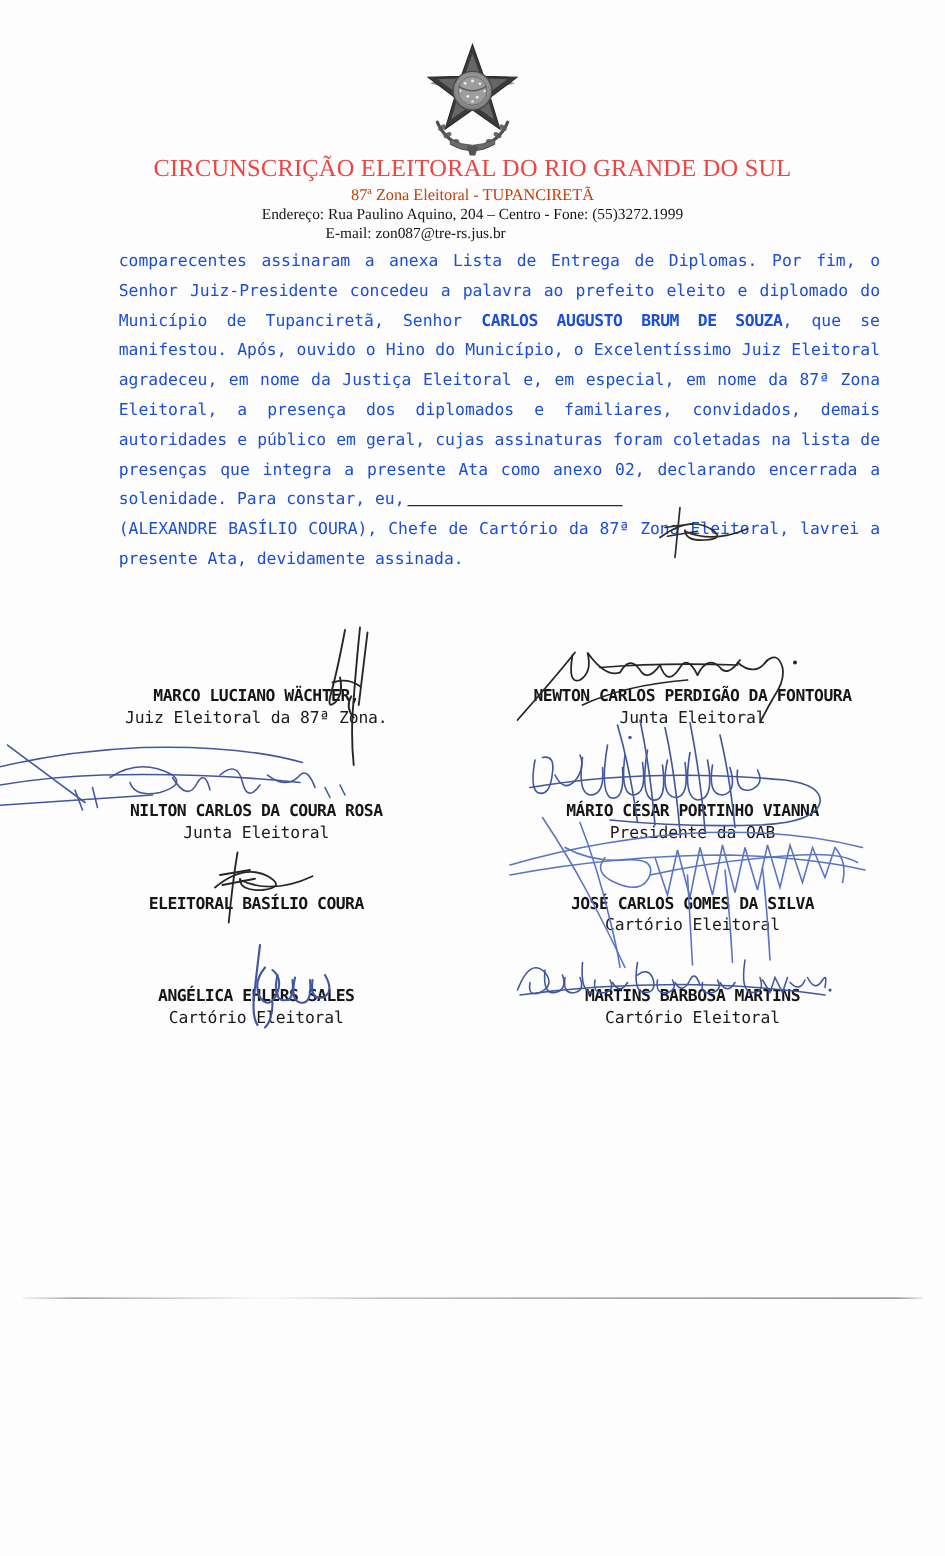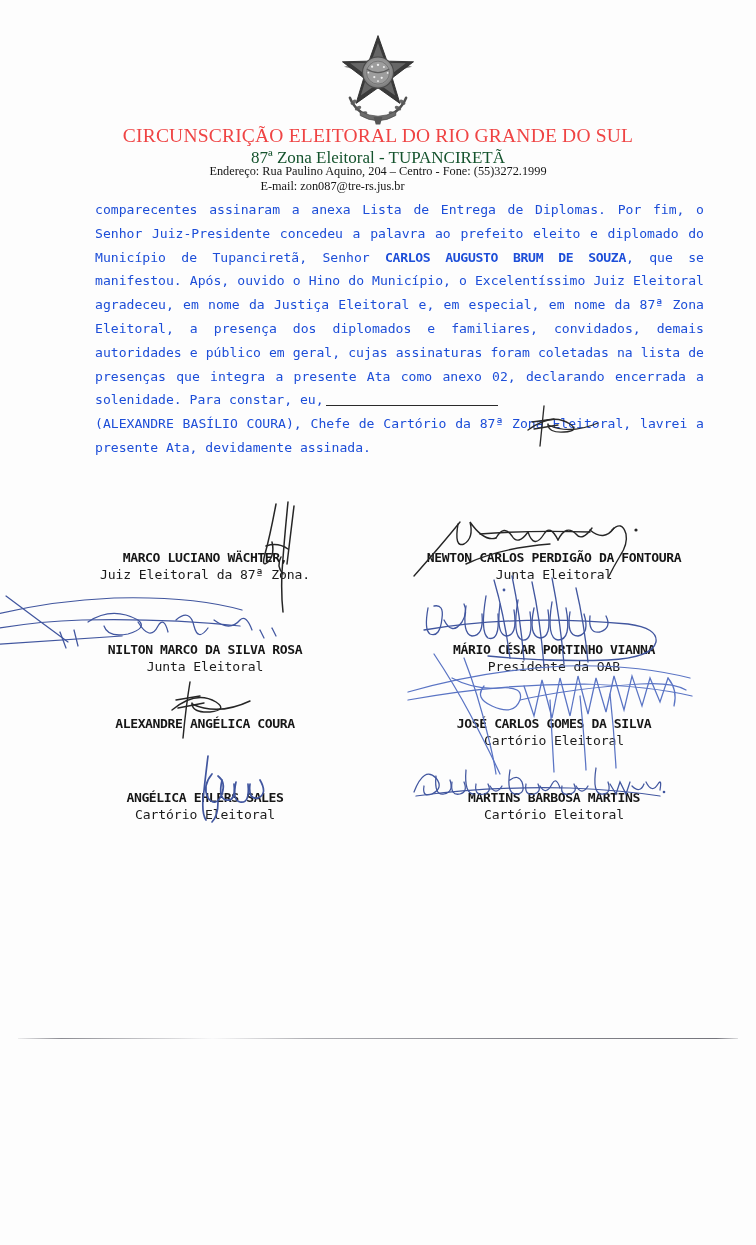--- a/index.html
+++ b/index.html
@@ -53,22 +53,22 @@
     font-size: 19.5px;
     letter-spacing: 0.2px;
     color: #ef4444;
     white-space: nowrap;
   }
   .zona-line {
     position: absolute;
     top: 148px;
     left: 0;
     width: 756px;
-    font-size: 17px;
-    color: #14532d;
+    font-size: 13px;
+    color: #c2410c;
   }
   .addr-line {
     position: absolute;
     top: 164px;
     left: 0;
     width: 756px;
     font-size: 12.3px;
     color: #151515;
   }
   .email-line {
@@ -260,26 +260,26 @@
   <div class="sig-area">
 
     <div class="sig-col left">
 
       <div class="sig-block" style="top:42px;">
         <div class="sig-name">MARCO LUCIANO WÄCHTER,</div>
         <div class="sig-role">Juiz Eleitoral da 87ª Zona.</div>
       </div>
 
       <div class="sig-block" style="top:134px;">
-        <div class="sig-name">NILTON MARCO DA SILVA ROSA</div>
+        <div class="sig-name">NILTON CARLOS DA COURA ROSA</div>
         <div class="sig-role">Junta Eleitoral</div>
       </div>
 
       <div class="sig-block" style="top:208px;">
-        <div class="sig-name">ALEXANDRE ANGÉLICA COURA</div>
+        <div class="sig-name">ELEITORAL BASÍLIO COURA</div>
       </div>
 
       <div class="sig-block" style="top:282px;">
         <div class="sig-name">ANGÉLICA EHLERS SALES</div>
         <div class="sig-role">Cartório Eleitoral</div>
       </div>
     </div>
 
     <div class="sig-col right">
 

